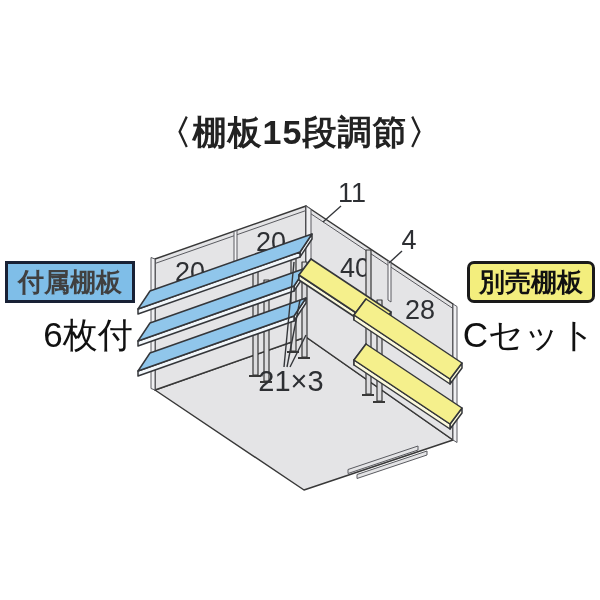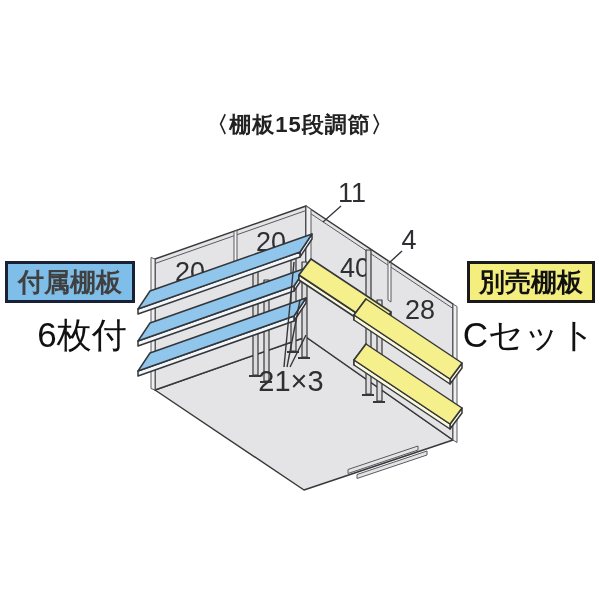--- a/index.html
+++ b/index.html
@@ -3,55 +3,55 @@
 <meta charset="utf-8">
 <style>
   html,body { margin:0; padding:0; }
   body {
     width:600px; height:600px; position:relative; overflow:hidden;
     background:#ffffff;
     font-family:"Liberation Sans", sans-serif;
   }
   .title {
     position:absolute; top:110px; left:0; width:600px;
-    text-align:center; font-size:22px; font-weight:600;
+    text-align:center; font-size:34px; font-weight:600;
     color:#222; letter-spacing:1px; white-space:nowrap;
   }
   .badge {
     position:absolute; box-sizing:border-box; height:42px;
     text-align:center; font-size:26px; font-weight:700;
     line-height:36px; white-space:nowrap;
   }
   .badge-left  { left:5px;   top:261px; width:130px; color:#404040; border:3px solid #182135; }
   .badge-right { left:467px; top:261px; width:128px; color:#111111; border:3px solid #1a1a1a; }
   .caption {
     position:absolute; text-align:center; font-size:35px;
     color:#111; font-weight:500; white-space:nowrap;
   }
-  .caption-left  { left:12px;   top:312px; width:140px; }
+  .caption-left  { left:18px;   top:312px; width:140px; }
   .caption-right { left:458px; top:312px; width:142px; }
   svg.scene { position:absolute; left:0; top:0; }
   .wall  { stroke:#383838; stroke-width:1.5; stroke-linejoin:round; }
   .thin  { stroke:#5a5b60; stroke-width:1;   stroke-linejoin:round; }
   .shelf { stroke:#34363a; stroke-width:1.5; stroke-linejoin:round; }
   .sup   { stroke:#383838; stroke-width:1.2; stroke-linejoin:round; }
   .ldr   { stroke:#34363a; stroke-width:1.4; fill:none; }
   .foot  { stroke:#383838; stroke-width:2; }
   .dim   { font-family:"Liberation Sans",sans-serif; font-size:27px; fill:#2d2f33; text-anchor:middle; }
   .dim-big { font-family:"Liberation Sans",sans-serif; font-size:29px; fill:#2d2f33; text-anchor:middle; }
 </style>
 </head>
 <body>
 
 <div class="title">〈棚板15段調節〉</div>
 
 <div class="badge badge-left" style="background-color: rgb(127, 190, 232);">付属棚板</div>
 <div class="caption caption-left">6枚付</div>
 
-<div class="badge badge-right" style="background-color: rgb(243, 238, 125);">別売棚板</div>
+<div class="badge badge-right" style="background-color: rgb(243, 238, 125); border-radius: 7px;">別売棚板</div>
 <div class="caption caption-right">Cセット</div>
 
 <svg class="scene" width="600" height="600" viewBox="0 0 600 600">
 
   <g>
     <polygon class="wall" points="155,390 306,337 453,440 304,490" fill="#E4E4E6"></polygon>
     <polygon class="thin" points="418,446 348,469.5 348,473.5 418,450" fill="#E4E4E6"></polygon>
     <polygon class="thin" points="427,451 357,474.5 357,478.5 427,455" fill="#E4E4E6"></polygon>
   </g>
 

